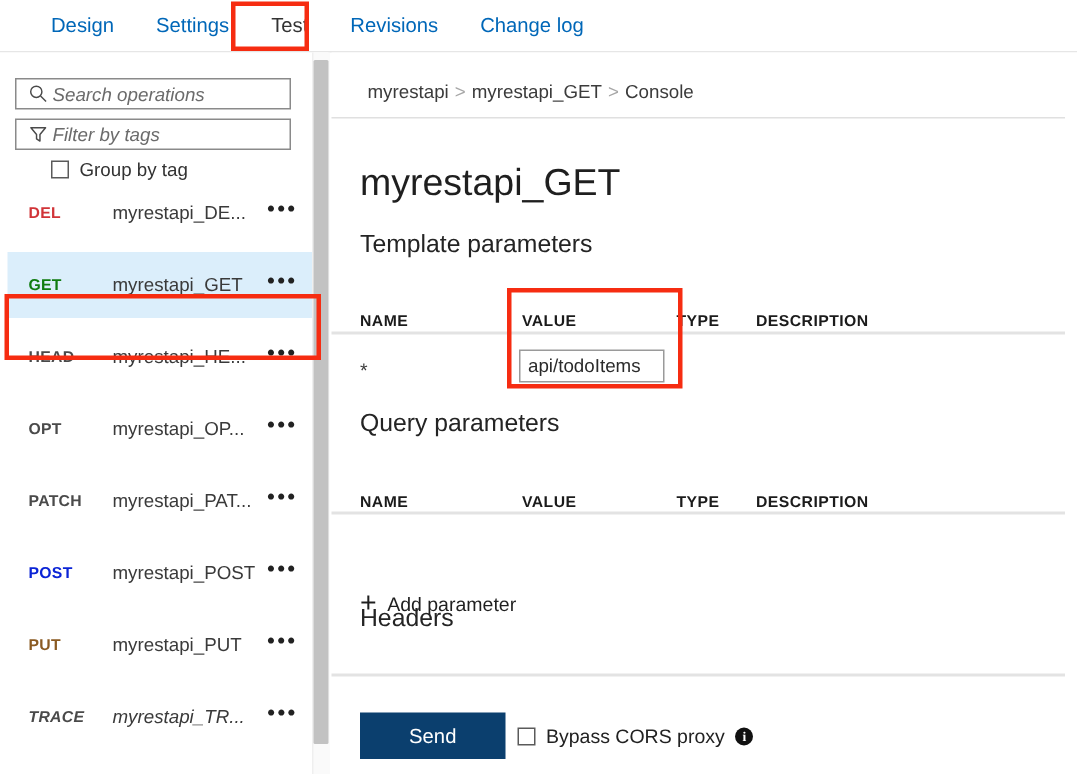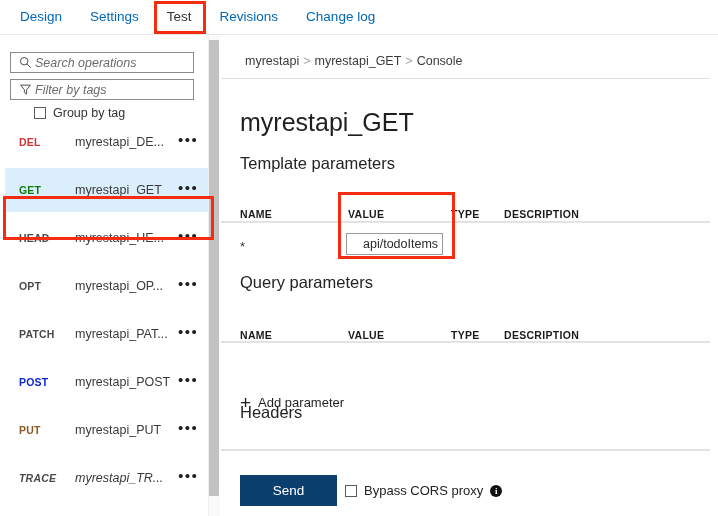--- a/index.html
+++ b/index.html
@@ -16,21 +16,21 @@
     background: #fff;
   }
 
   
   #tabbar {
     position: absolute; left: 0; top: 0; width: 718px; height: 34px;
     background: #fff;
   }
   #tabbar .tabs {
     display: flex; align-items: center; height: 34px;
-    padding-left: 6px;
+    padding-left: 20px;
   }
   .tab {
     font-size: 13.5px;
     color: #0067b8;
     padding: 0 14px;
     line-height: 34px;
     white-space: nowrap;
     cursor: pointer;
   }
   .tab.active { color: #333333; }
@@ -158,21 +158,21 @@
   #qry-name-h, #qry-value-h, #qry-type-h, #qry-desc-h { top: 294px; }
 
   #tpl-row-star {
     position: absolute; left: 19px; top: 204px;
     font-size: 13px; color: #3b3b3b;
   }
   #tpl-value-input {
     position: absolute; left: 125px; top: 198px; width: 97px; height: 22px;
     border: 1px solid #9a9a9a; background: #fff;
     font-size: 12.5px; color: #2b2b2b;
-    display: flex; align-items: center; padding-left: 16px;
+    display: flex; align-items: center; padding-left: 5px;
     white-space: nowrap;
   }
 
   #add-param {
     position: absolute; left: 19px; top: 360px;
     display: flex; align-items: center; gap: 7px;
     font-size: 13px; color: #1f1f1f; cursor: pointer;
   }
   #add-param .plus { font-size: 19px; color: #1f1f1f; line-height: 13px; font-weight: 300; }
 

